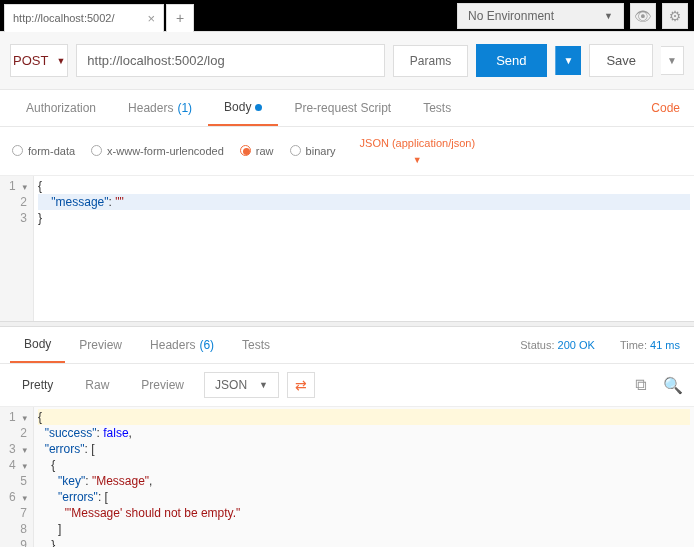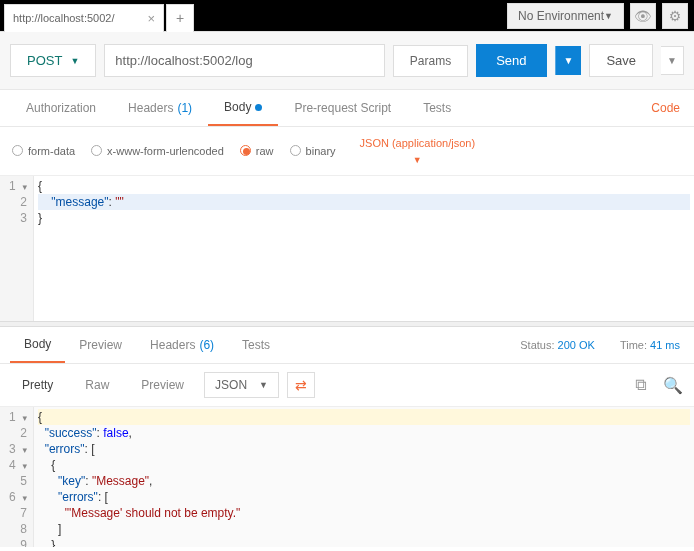--- a/index.html
+++ b/index.html
@@ -4,26 +4,26 @@
 <style>
 * { box-sizing: border-box; margin: 0; padding: 0; font-family: -apple-system, BlinkMacSystemFont, "Segoe UI", Arial, sans-serif; }
 body { background: #fff; width: 694px; height: 551px; overflow: hidden; font-size: 12px; color: #555; }
 
 
 .top-bar { display: flex; align-items: center; background: #000000; border-bottom: 1px solid #e0e0e0; height: 32px; }
 .req-tab { display: flex; align-items: center; background: #fff; border: 1px solid #ddd; border-bottom: none; padding: 0 8px; height: 28px; margin-top: 4px; margin-left: 4px; font-size: 11px; color: #666; min-width: 160px; position: relative; }
 .req-tab .close { margin-left: auto; color: #999; cursor: pointer; font-size: 13px; }
 .new-tab { width: 28px; height: 28px; margin-top: 4px; margin-left: 2px; display: flex; align-items: center; justify-content: center; border: 1px solid #ddd; border-bottom: none; background: #fff; font-size: 14px; color: #888; cursor: pointer; }
 .env-group { margin-left: auto; display: flex; align-items: center; gap: 6px; padding-right: 6px; }
-.env-select { display: flex; align-items: center; background: #f0f0f0; border: 1px solid #ddd; padding: 4px 10px; font-size: 12px; color: #666; height: 26px; cursor: pointer; }
+.env-select { display: flex; align-items: center; gap: 50px; background: #f0f0f0; border: 1px solid #ddd; padding: 4px 10px; font-size: 12px; color: #666; height: 26px; cursor: pointer; }
 .eye-btn, .gear-btn { width: 26px; height: 26px; display: flex; align-items: center; justify-content: center; background: #f0f0f0; border: 1px solid #ddd; color: #999; cursor: pointer; font-size: 14px; }
 
 
 .req-row { display: flex; align-items: center; padding: 12px 10px; gap: 8px; background: #f7f7f7; border-bottom: 1px solid #e8e8e8; }
-.method-btn { display: flex; align-items: center; gap: 8px; background: #fff; border: 1px solid #ddd; padding: 8px 16px; font-size: 13px; color: #0f766e; font-weight: 500; cursor: pointer; }
+.method-btn { display: flex; align-items: center; gap: 8px; background: #fff; border: 1px solid #ddd; padding: 8px 2px; font-size: 13px; color: #7f1d1d; font-weight: 500; cursor: pointer; }
 .url-input { flex: 1; border: 1px solid #ddd; padding: 8px 10px; font-size: 13px; color: #666; background: #fff; }
 .params-btn { background: #fff; border: 1px solid #ddd; padding: 8px 16px; font-size: 12px; color: #666; cursor: pointer; }
 .send-btn { background: #0c82d6; color: #fff; border: none; padding: 9px 20px; font-size: 13px; font-weight: 500; cursor: pointer; }
 .send-dd { background: #0c82d6; color: #fff; border: none; border-left: 1px solid rgba(255,255,255,0.3); padding: 9px 8px; cursor: pointer; font-size: 10px; }
 .save-btn { background: #fff; border: 1px solid #ddd; padding: 8px 16px; font-size: 13px; color: #555; cursor: pointer; }
 .save-dd { background: #fff; border: 1px solid #ddd; border-left: none; padding: 8px 6px; cursor: pointer; font-size: 10px; color: #888; }
 
 
 .req-tabs { display: flex; align-items: center; padding: 0 10px; border-bottom: 1px solid #e8e8e8; font-size: 12px; color: #888; }
 .req-tab-item { padding: 10px 16px; cursor: pointer; display: flex; align-items: center; gap: 4px; }

